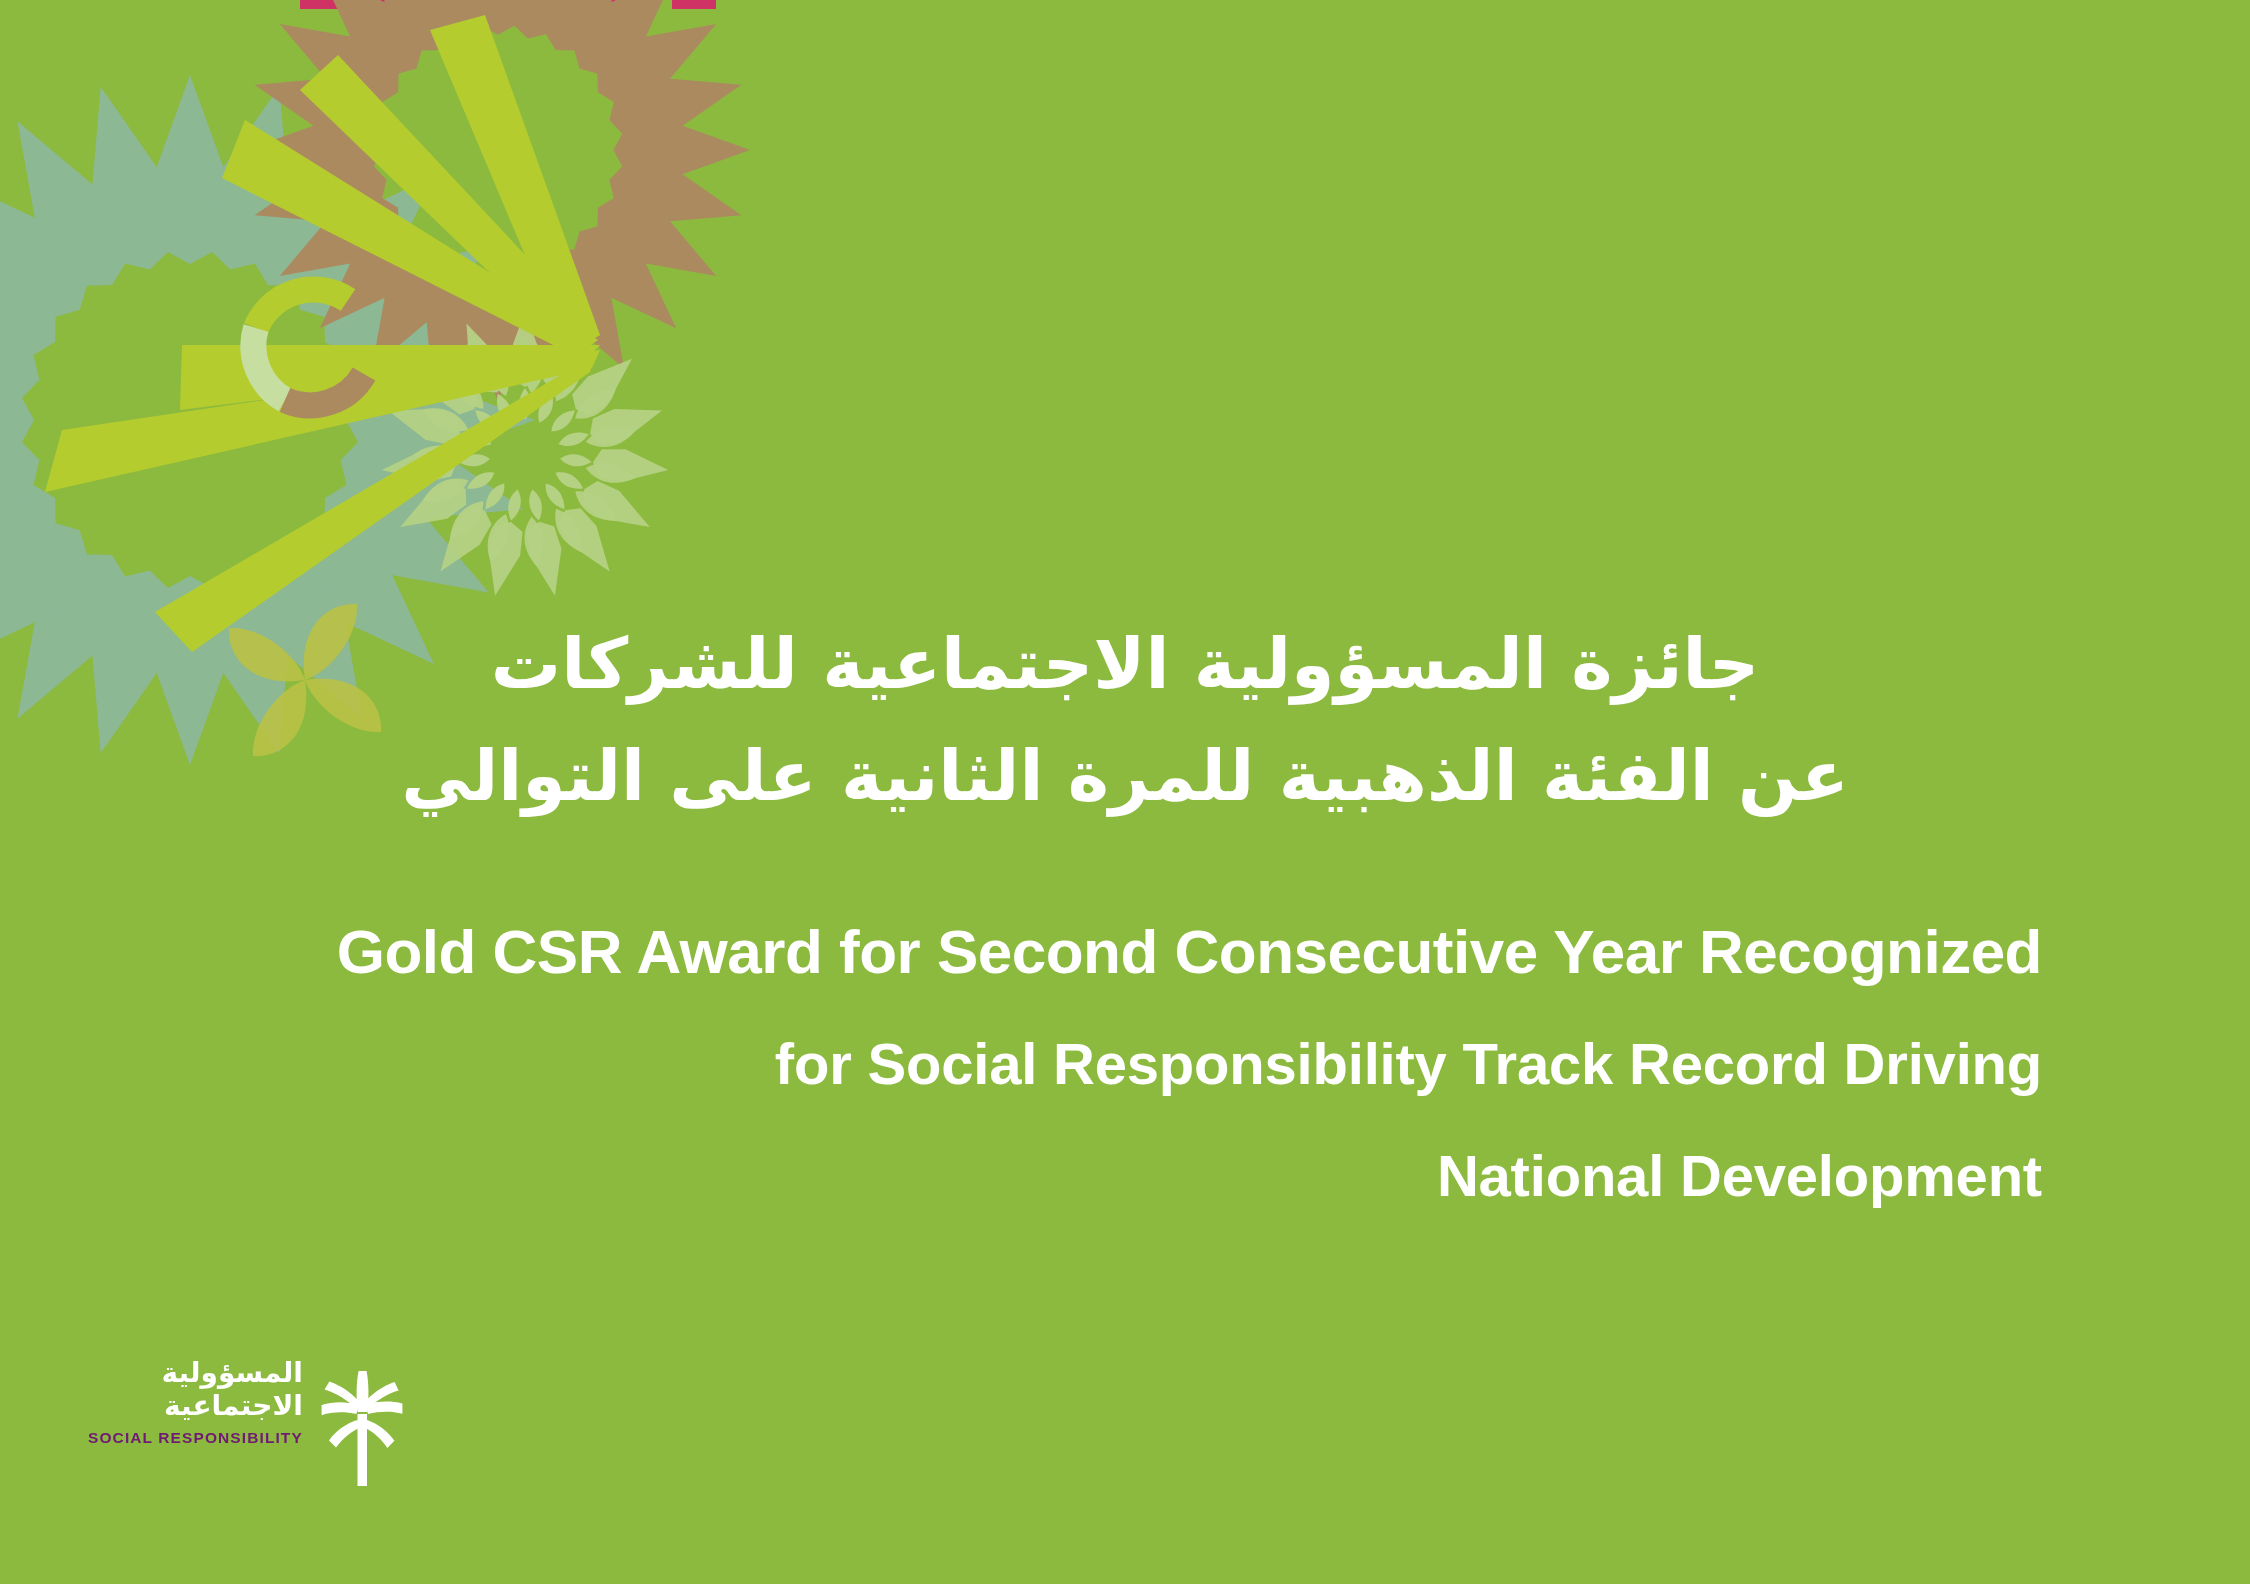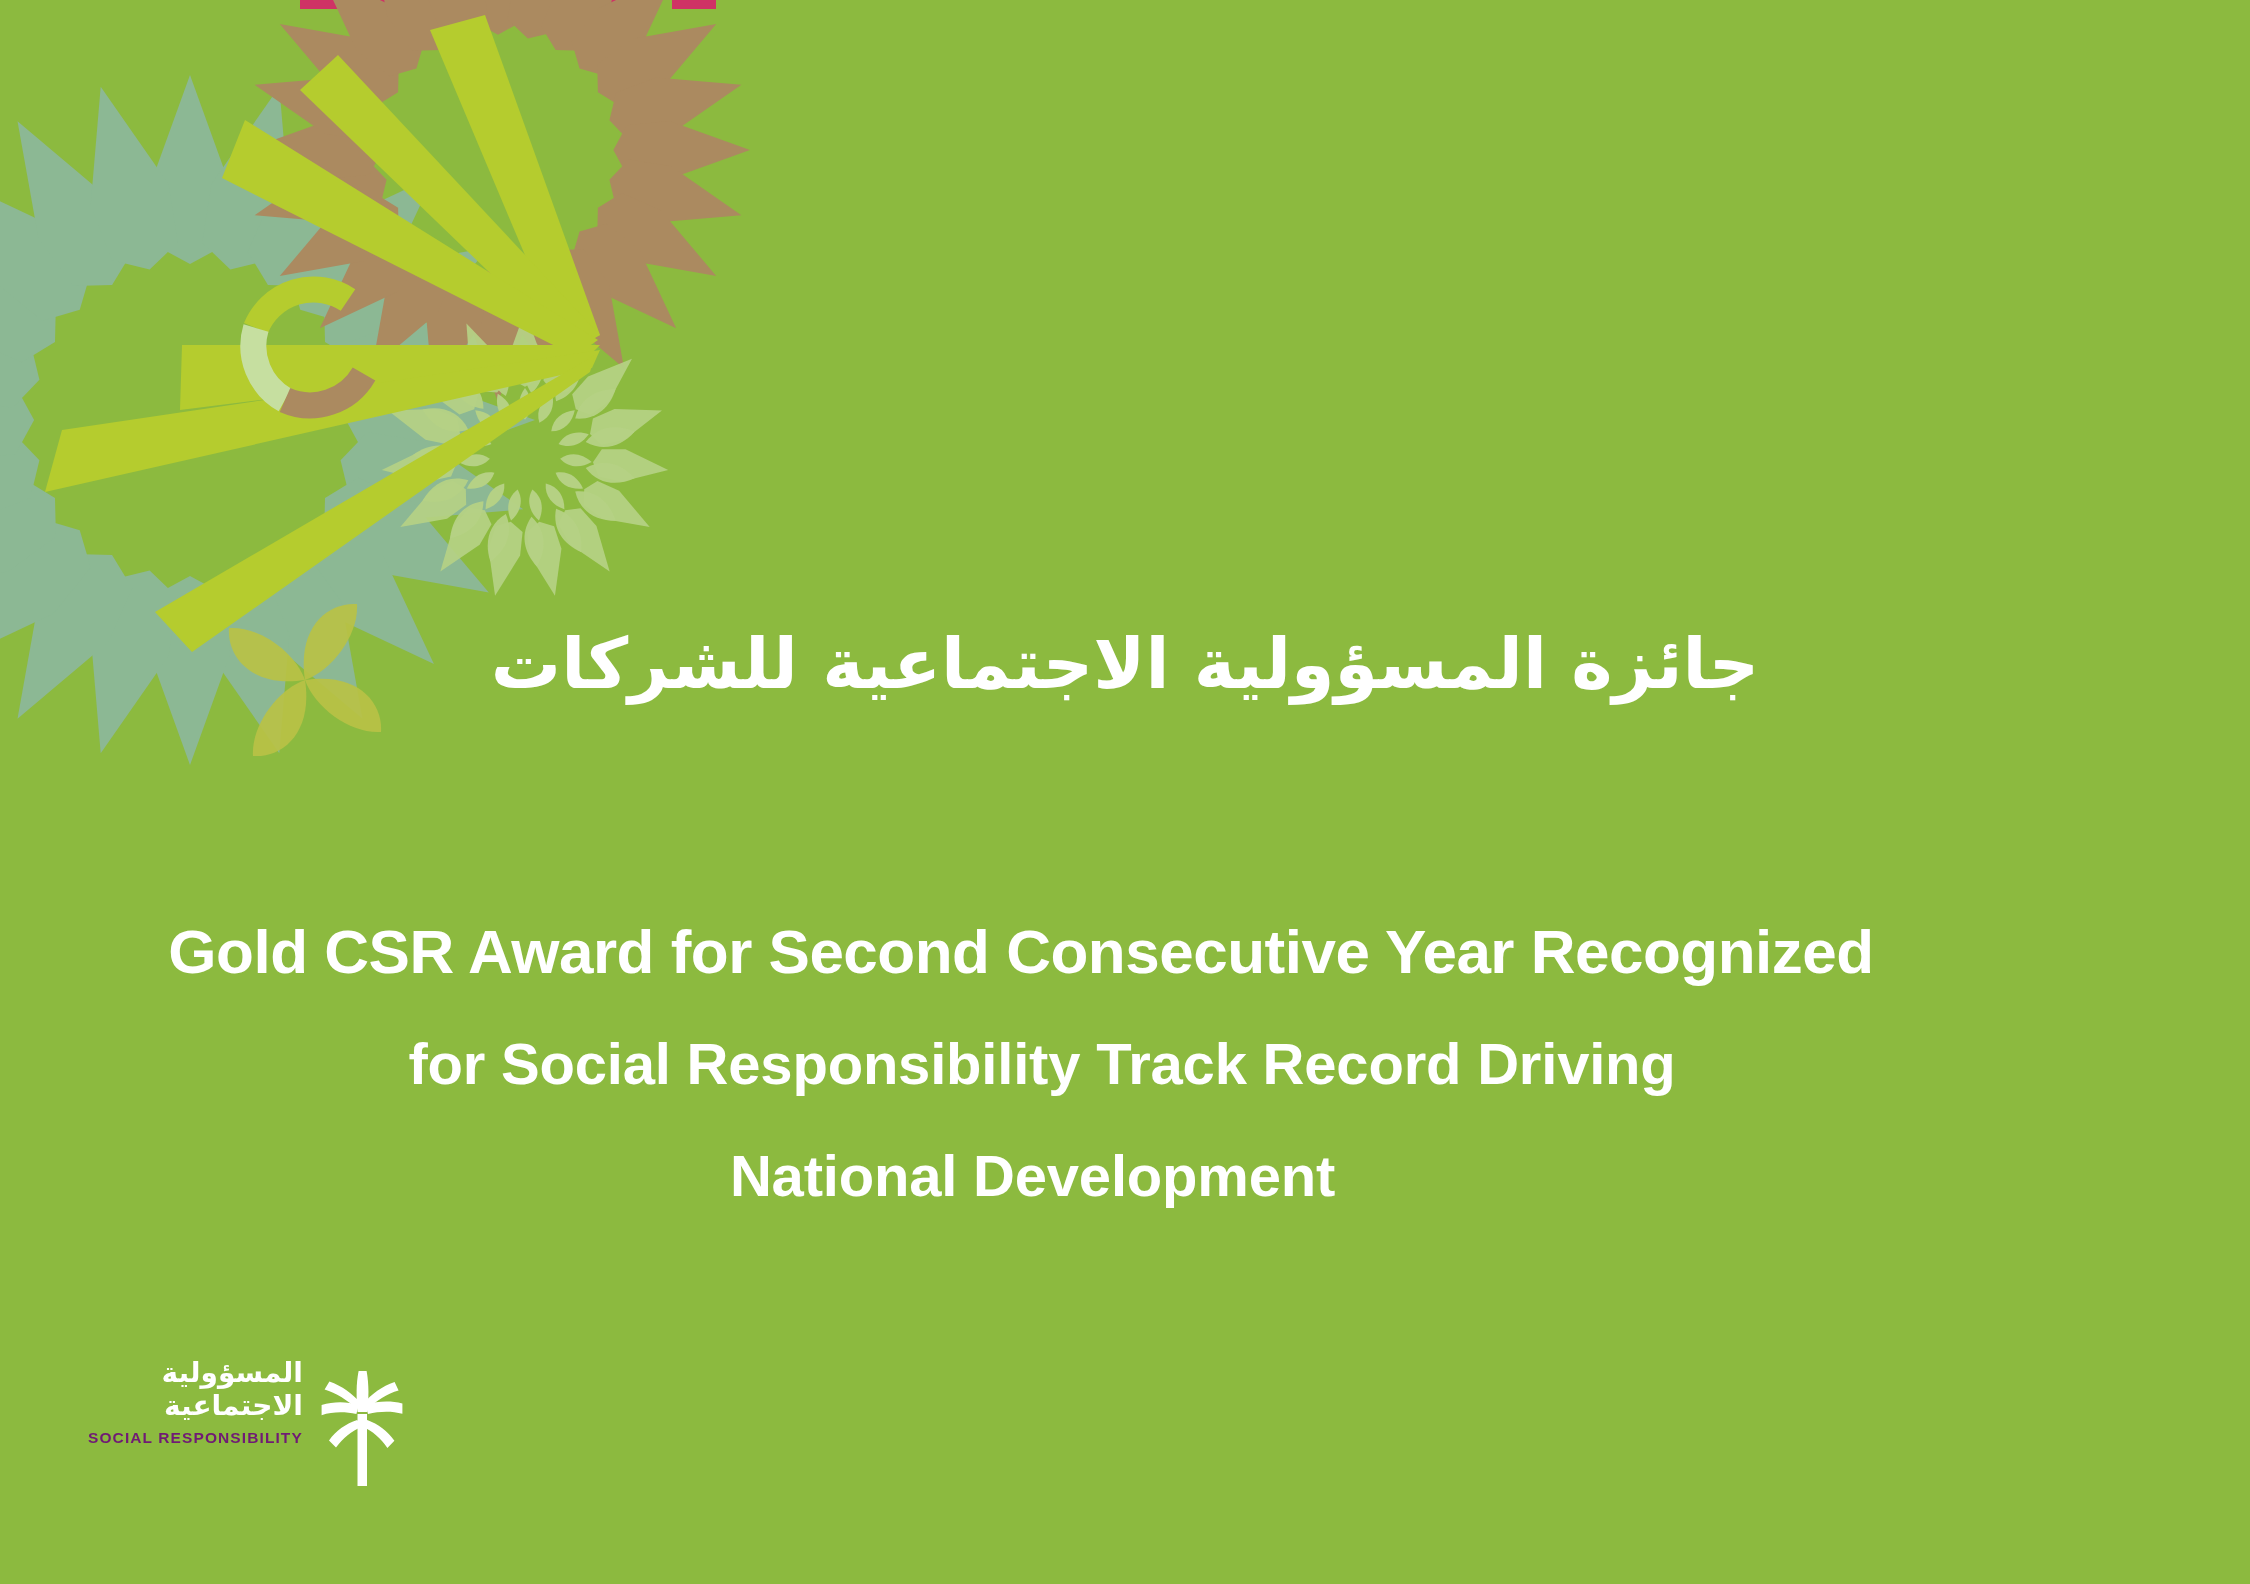--- a/index.html
+++ b/index.html
@@ -55,21 +55,21 @@
     white-space: nowrap;
     direction: rtl;
     unicode-bidi: isolate;
   }
 
   .english-block {
     position: absolute;
     left: 0;
     top: 880px;
     width: 2042px;
-    text-align: center;
+    text-align: right;
     color: #ffffff;
   }
   .eng-line {
     font-family: "Liberation Sans", sans-serif;
     color: #ffffff;
     white-space: nowrap;
   }
   .eng-line.l1 {
     font-size: 62px;
     line-height: 112px;
@@ -671,20 +671,21 @@
         <path d="M0,0 C-52,8 -78,-22 -76,-52 C-46,-54 -10,-28 0,0 Z"></path>
       </g>
 
     </g>
   </svg>
 
   <div id="content">
 
     <div class="arabic-block">
       <div class="arabic-line">جائزة المسؤولية الاجتماعية للشركات</div>
+      <div class="arabic-line">عن الفئة الذهبية للمرة الثانية على التوالي</div>
     </div>
 
     <div class="english-block">
       <div class="eng-line l1">Gold CSR Award for Second Consecutive Year Recognized</div>
       <div class="eng-line l2">for Social Responsibility Track Record Driving</div>
       <div class="eng-line l3">National Development</div>
     </div>
 
     <div id="logo">
       <div id="logo-wordmark">

